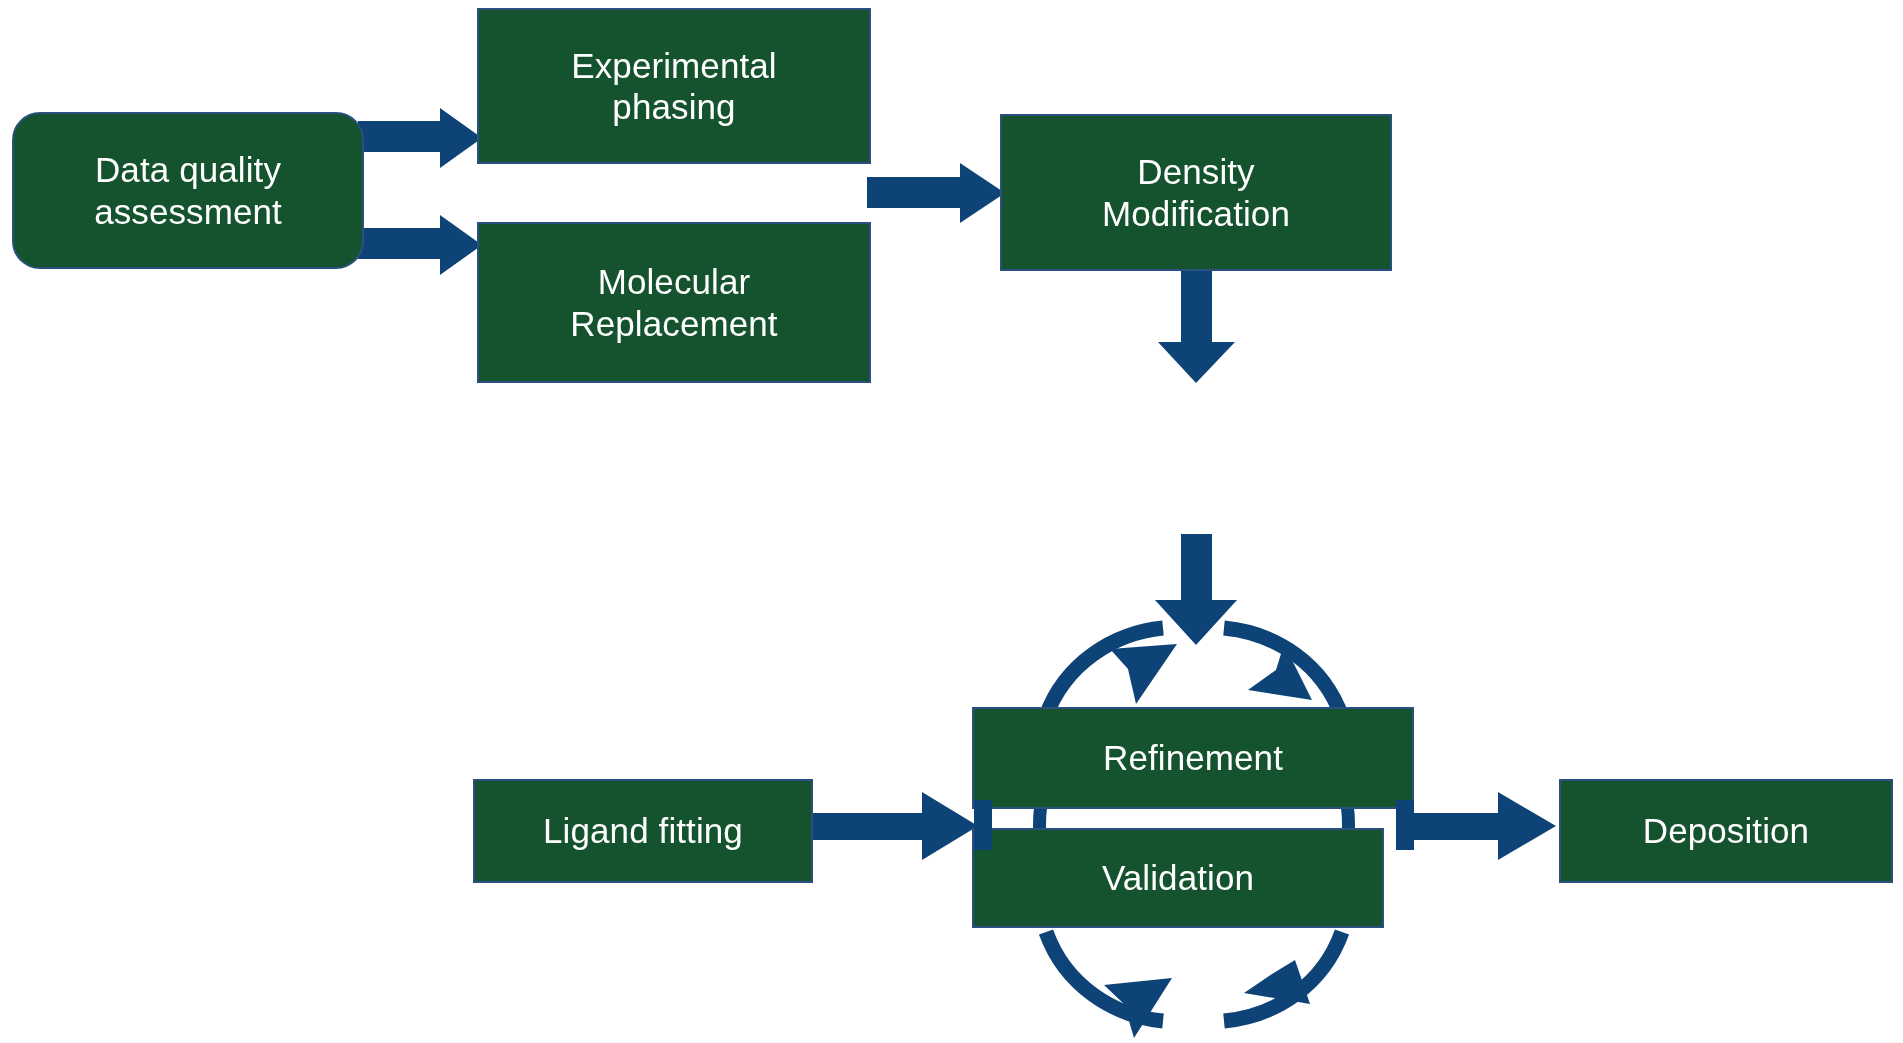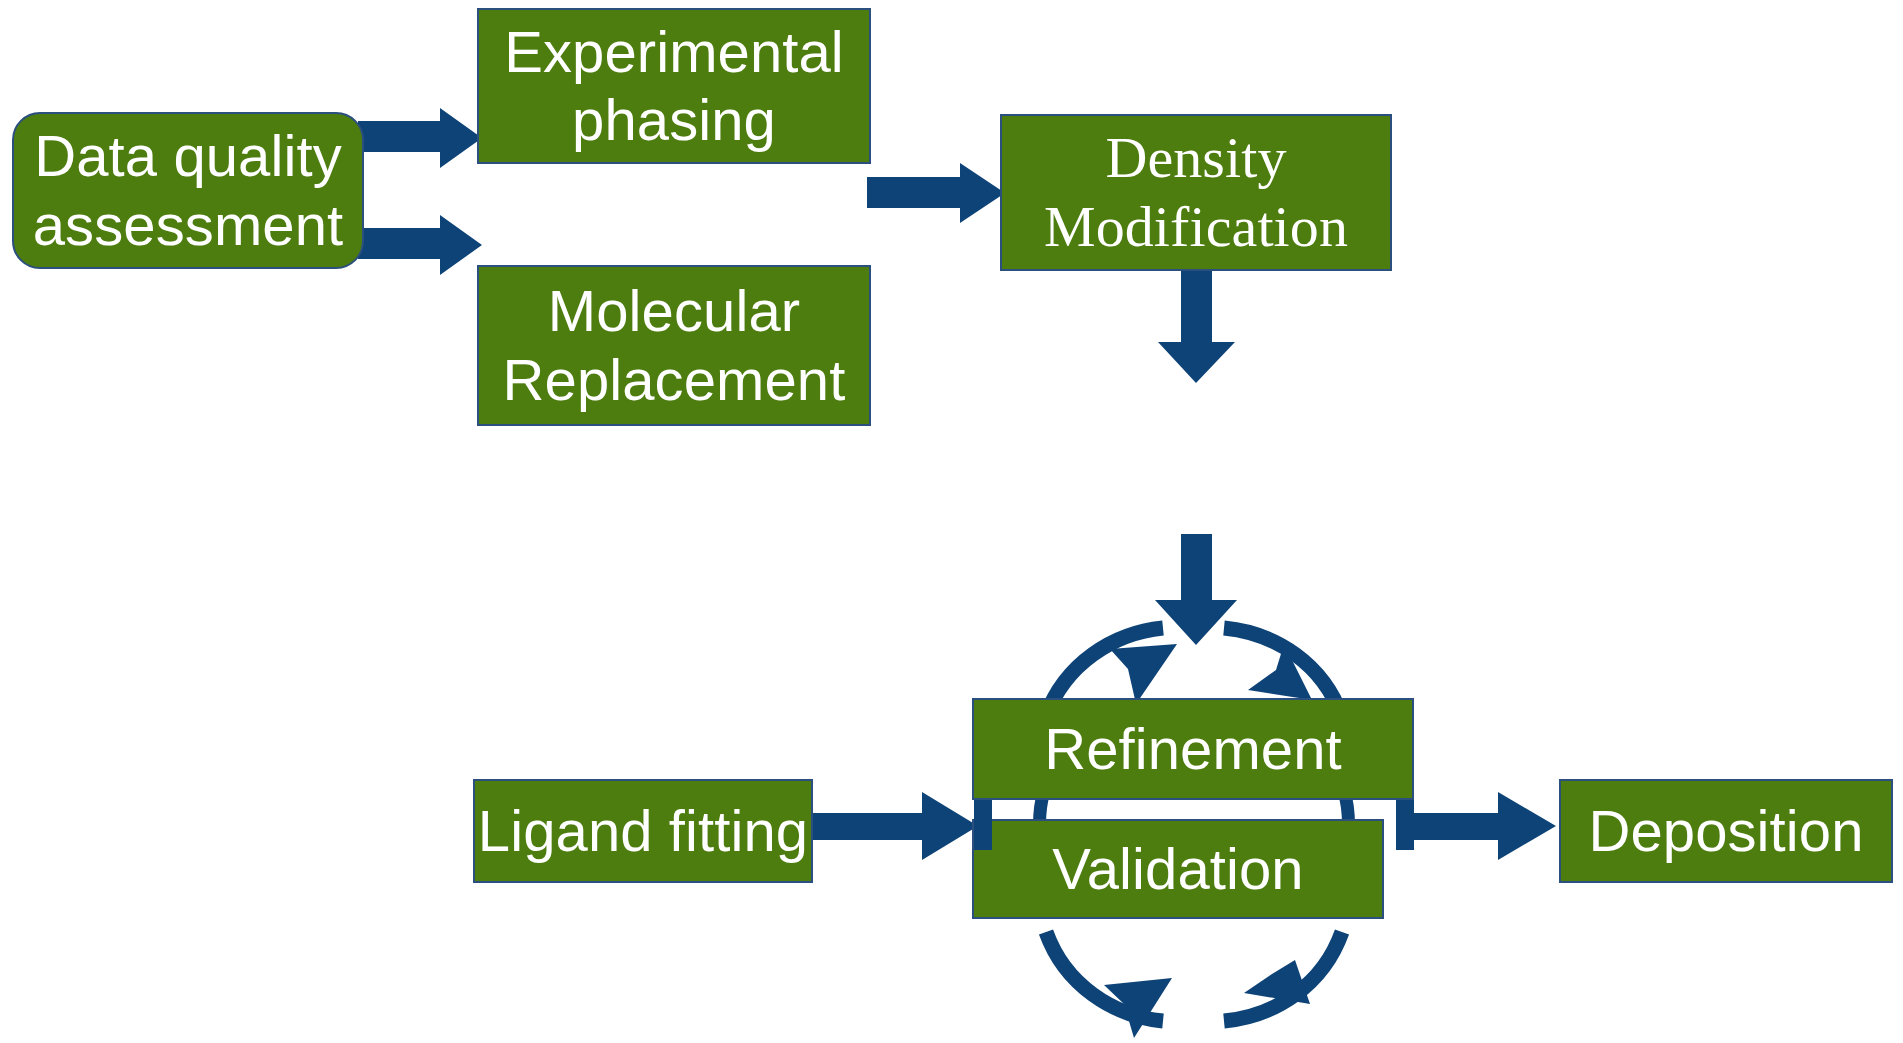--- a/index.html
+++ b/index.html
@@ -10,38 +10,39 @@
   #canvas {
     position: relative;
     width: 1903px;
     height: 1043px;
     background: #ffffff;
     overflow: hidden;
     font-family: "Liberation Sans", sans-serif;
   }
   .node {
     position: absolute;
-    background: #4d7c0f;
+    background: #14532d;
     color: #ffffff;
     display: flex;
     align-items: center;
     justify-content: center;
     text-align: center;
-    font-size: 58px;
+    font-size: 35px;
     line-height: 1.18;
     font-weight: 400;
     letter-spacing: 0.1px;
     box-sizing: border-box;
     border: 2px solid #2B4F7E;
     white-space: pre-line;
     z-index: 3;
   }
   .node.cycle-node {
     border: 2px solid #2B4F7E;
     z-index: 5;
+    margin-top: 9px;
   }
   svg.overlay {
     position: absolute;
     left: 0;
     top: 0;
     width: 1903px;
     height: 1043px;
     z-index: 2;
     pointer-events: none;
   }
@@ -84,24 +85,24 @@
       <path d="M 1400 813 L 1498 813 L 1498 792 L 1556 826 L 1498 860 L 1498 840 L 1400 840 Z" fill="#0E4377"></path>
     </g>
   </svg>
 
   <div class="node" style="left:12px;  top:112px;  width:352px; height:157px;border-radius:28px;">Data quality
 assessment</div>
 
   <div class="node" style="left:477px; top:8px;   width:394px; height:156px;">Experimental
 phasing</div>
 
-  <div class="node" style="left:477px; top:222px; width:394px; height:161px;margin-top:43px;">Molecular
+  <div class="node" style="left:477px; top:222px; width:394px; height:161px;">Molecular
 Replacement</div>
 
-  <div class="node" style="left:1000px; top:114px; width:392px; height:157px;font-family:Liberation Serif, serif;">Density
+  <div class="node" style="left:1000px; top:114px; width:392px; height:157px;">Density
 Modification</div>
 
 
   <svg class="overlay" viewBox="0 0 1903 1043" xmlns="http://www.w3.org/2000/svg">
 
     <g>
       <path d="M 1046 716 C 1065 664, 1113 633, 1163 628" fill="none" stroke="#0E4377" stroke-width="15" stroke-linecap="butt"></path>
       <path d="M 1110 649 L 1177 644 L 1136 704 L 1128 669 Z" fill="#0E4377"></path>
     </g>
 

